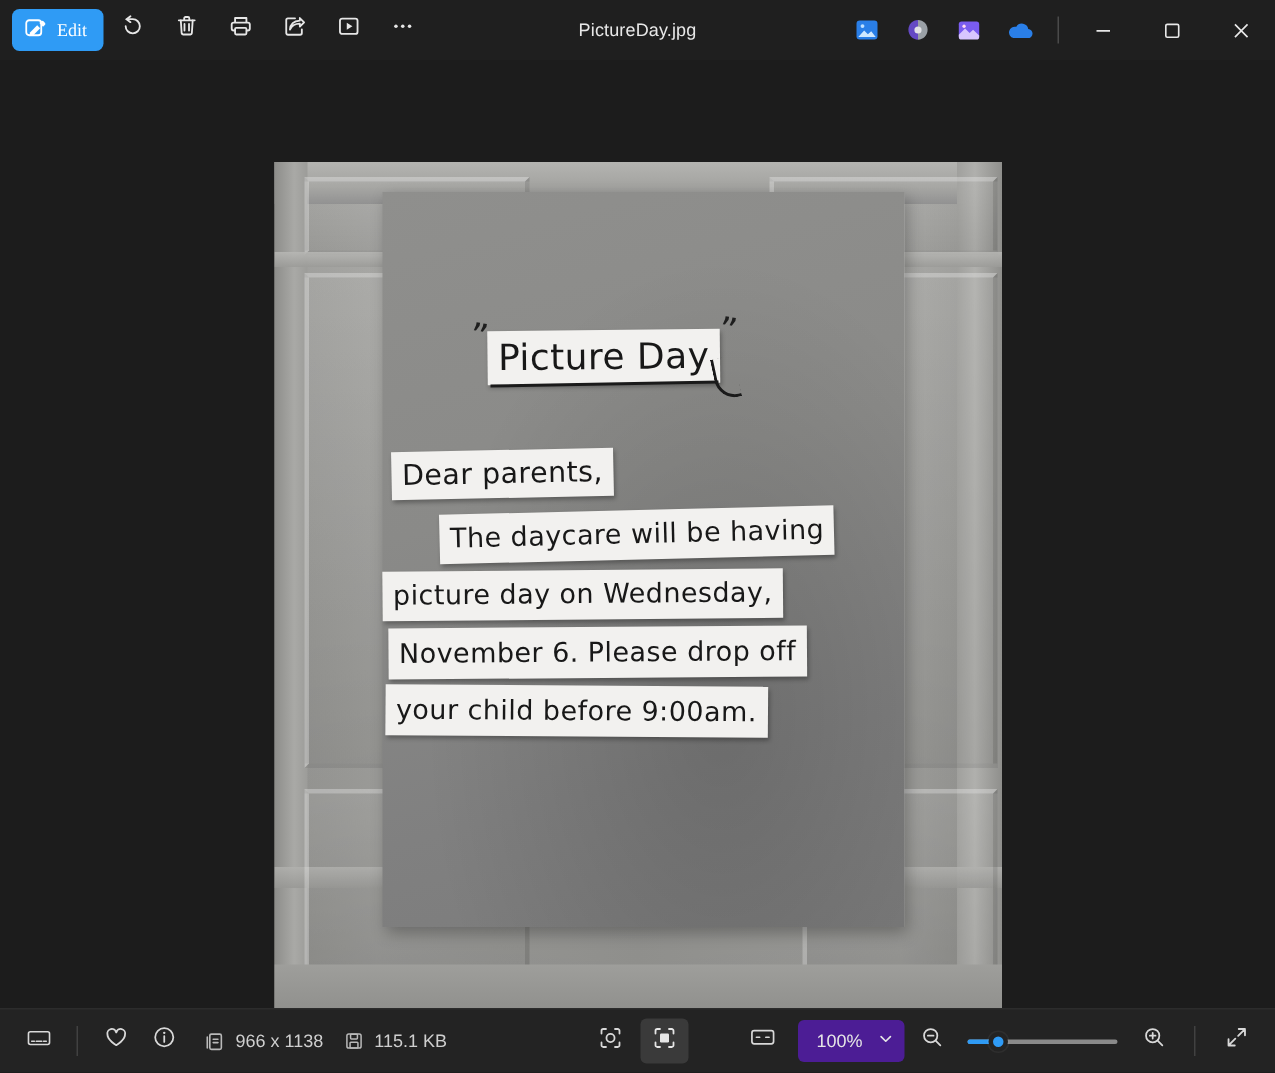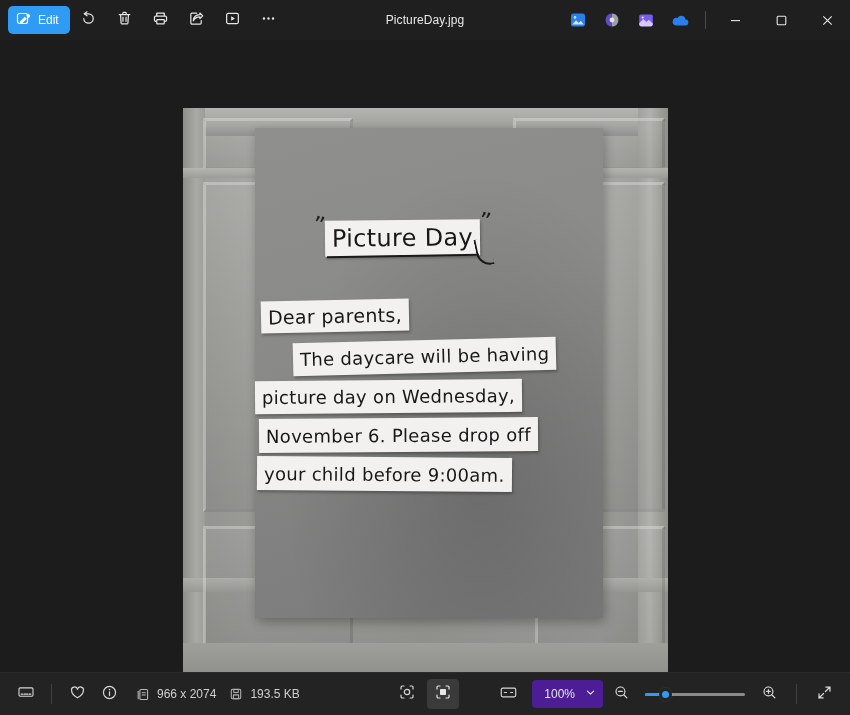--- a/index.html
+++ b/index.html
@@ -25,20 +25,21 @@
     align-items: center;
     background: #1f1f1f;
     position: relative;
     user-select: none;
   }
   .tb-left {
     display: flex;
     align-items: center;
     padding-left: 8px;
     gap: 2px;
+    font-family: Liberation Serif, serif;
   }
   .edit-btn {
     display: flex;
     align-items: center;
     gap: 6px;
     background: #2f9bf5;
     color: #ffffff;
     height: 28px;
     padding: 0 11px 0 8px;
     border-radius: 5px;
@@ -511,29 +512,29 @@
     </div>
 
     <div class="meta">
       <span class="mi">
         <svg width="15" height="15" viewBox="0 0 16 16" fill="none" stroke="#b9b9b9" stroke-width="1.15">
           <rect x="5.2" y="2.6" width="8.2" height="10.8" rx="1.2"></rect>
           <path d="M3.4 4.6v7.8" stroke-linecap="round"></path>
           <path d="M7.6 6.2h3.4M7.6 8.6h3.4" stroke-linecap="round"></path>
         </svg>
       </span>
-      <span>966 x 2074</span>
+      <span>966 x 1138</span>
       <span class="mi" style="margin-left:6px;">
         <svg width="14" height="14" viewBox="0 0 16 16" fill="none" stroke="#b9b9b9" stroke-width="1.15">
           <rect x="2.6" y="2.6" width="10.8" height="10.8" rx="1.4"></rect>
           <rect x="5.4" y="2.8" width="5.2" height="3.6" rx=".6"></rect>
           <rect x="5" y="9" width="6" height="4.3" rx=".6"></rect>
         </svg>
       </span>
-      <span>193.5 KB</span>
+      <span>115.1 KB</span>
     </div>
 
     <div class="bb-center">
       <div class="bb-icon">
         <span>
           <svg width="18" height="18" viewBox="0 0 18 18" fill="none" stroke="#d8d8d8" stroke-width="1.2" stroke-linecap="round">
             <path d="M3 6V4.2A1.2 1.2 0 0 1 4.2 3H6M12 3h1.8A1.2 1.2 0 0 1 15 4.2V6M15 12v1.8a1.2 1.2 0 0 1-1.2 1.2H12M6 15H4.2A1.2 1.2 0 0 1 3 13.8V12"></path>
             <circle cx="9" cy="9" r="2.7"></circle>
           </svg>
         </span>

